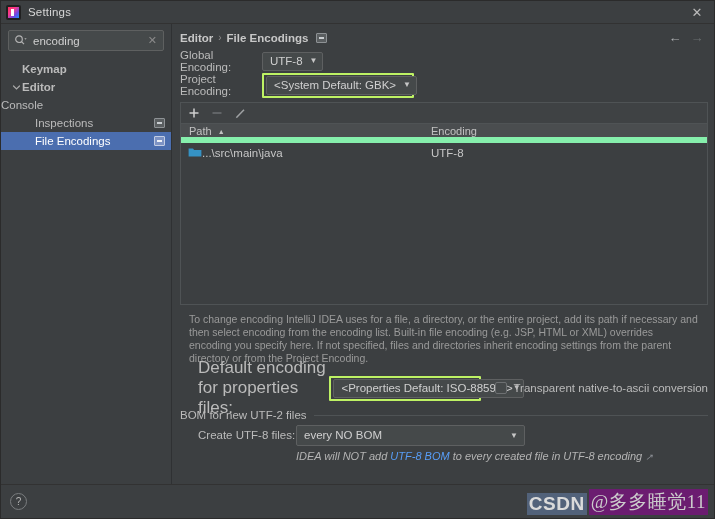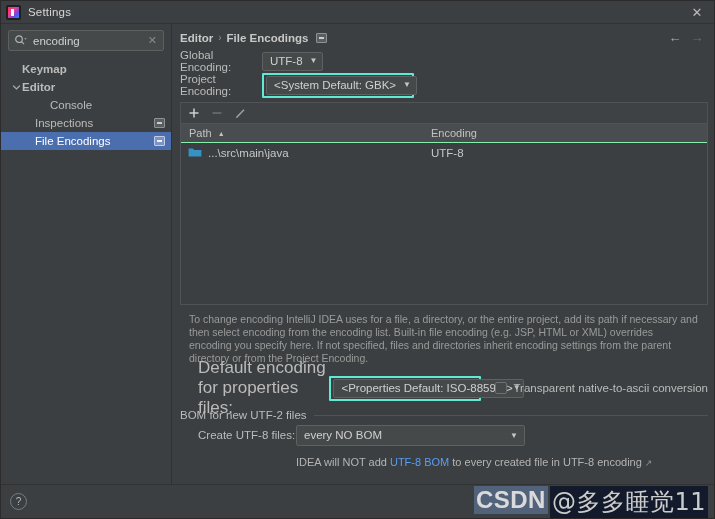--- a/index.html
+++ b/index.html
@@ -147,21 +147,21 @@
     padding: 0 5px 0 7px;
     font-size: 11.5px; color: #d0d0d0;
     white-space: nowrap;
   }
   .combo .caret {
     margin-left: 7px; font-size: 8px; color: #c6c6c6; line-height: 1;
   }
   .combo.small { padding-right: 4px; }
 
   .redbox {
-    border: 2px solid #5eead4;
+    border: 2px solid #bef264;
     border-radius: 1px;
     padding: 1px 2px;
     display: inline-flex; align-items: center;
   }
   .redbox.project { width: 152px; }
   .redbox.props  { width: 152px; }
 
   
   .table-block {
     margin-top: 6px;
@@ -174,31 +174,31 @@
     height: 21px; flex: 0 0 21px;
     display: flex; align-items: center;
     padding-left: 6px; gap: 9px;
     border-bottom: 1px solid #4f5355;
     background: #3f4244;
   }
   .tool-ic { width: 14px; height: 14px; display: flex; align-items: center; justify-content: center; }
   .tool-ic svg { display: block; }
   .tbl-head {
     height: 19px; flex: 0 0 19px;
-    display: flex; align-items: center;
+    display: flex; align-items: flex-end;
     background: #4a4d4f;
-    border-bottom: 1px solid #86efac;
+    border-bottom: 6px solid #86efac;
     font-size: 11px; color: #c2c2c2;
   }
   .th-path { width: 244px; padding-left: 8px; display: flex; align-items: center; }
   .th-path .sort { margin-left: 6px; font-size: 7px; color: #c2c2c2; }
   .th-enc { padding-left: 6px; }
   .tbl-body { flex: 1 1 auto; background: #3c3f41; }
   .tbl-row { height: 19px; display: flex; align-items: center; font-size: 11.5px; color: #c6c6c6; }
-  .td-path { width: 244px; padding-left: 7px; display: flex; align-items: center; gap: 6px; }
+  .td-path { width: 244px; padding-left: 7px; display: flex; align-items: center; }
   .folder-ic { width: 14px; height: 11px; flex: 0 0 14px; position: relative; }
   .folder-ic svg { display: block; }
   .td-enc { padding-left: 6px; }
 
   .help-text {
     margin-top: 8px;
     font-size: 10.5px; line-height: 13px; color: #9a9a9a;
     padding: 0 10px 0 9px;
   }
 
@@ -225,22 +225,22 @@
   .wide-combo {
     width: 229px; height: 21px;
     background: #45494a; border: 1px solid #5e6061; border-radius: 2px;
     display: flex; align-items: center; padding: 0 6px 0 7px;
     font-size: 11.5px; color: #d0d0d0;
   }
   .wide-combo .ctxt { flex: 1 1 auto; }
   .wide-combo .caret { font-size: 8px; color: #c6c6c6; }
 
   .bom-note {
-    margin-top: 9px; padding-left: 98px;
-    font-size: 11px; color: #b4b4b4; white-space: nowrap;
+    margin-top: 3px; padding-left: 98px;
+    font-size: 11px; color: #b4b4b4; white-space: nowrap; font-style: italic;
   }
   .link { color: #589df6; }
   .ext-arrow { color: #8d9096; font-size: 9px; margin-left: 3px; }
 
   
   .footer {
     height: 34px; flex: 0 0 34px;
     border-top: 1px solid #323232;
     background: #3c3f41;
     display: flex; align-items: center;
@@ -248,30 +248,30 @@
     position: relative;
   }
   .help-btn {
     width: 17px; height: 17px; border-radius: 50%;
     border: 1px solid #7a7d7f; color: #b6b6b6;
     display: flex; align-items: center; justify-content: center;
     font-size: 10px;
   }
   .watermark {
     position: absolute; right: 6px; top: 50%; transform: translateY(-50%);
-    display: flex; align-items: flex-start; gap: 2px;
-    font-size: 24px; letter-spacing: .5px;
+    display: flex; align-items: flex-end; gap: 2px;
+    font-size: 19px; letter-spacing: .5px;
     font-family: "DejaVu Sans", sans-serif;
     opacity: .92;
   }
   .wm-csdn {
     color: #e8e8e8; background: #54657f; padding: 0 2px;
     font-weight: bold; font-family: "Liberation Sans", sans-serif;
   }
-  .wm-name { color: #d8d8d8; background: #0f172a; padding: 0 2px; }
+  .wm-name { color: #d8d8d8; background: #701a75; padding: 0 2px; font-family: Liberation Serif, serif; }
 </style>
 </head>
 <body>
 
 <div id="app">
 
   <div class="titlebar">
     <div class="ij-logo"></div>
     <div class="title-text">Settings</div>
     <div class="titlebar-spacer"></div>
@@ -306,21 +306,21 @@
         <div class="tree-row" style="padding-left:10px">
           <span class="tw">
             <svg width="9" height="9" viewBox="0 0 9 9">
                 <path d="M1.5 3 L4.5 6 L7.5 3" fill="none" stroke="#a9a9a9" stroke-width="1.2" stroke-linecap="round"></path>
               </svg>
           </span>
           <span class="tree-label" style="font-weight:bold">Editor</span>
         </div>
 
 
-        <div class="tree-row" style="padding-left:49px">
+        <div class="tree-row" style="">
           <span class="tree-label">Console</span>
         </div>
 
         <div class="tree-row" style="padding-left:34px">
           <span class="tree-label">Inspections</span>
           <span class="badge-mini"></span>
         </div>
 
         <div class="tree-row selected" style="padding-left:34px">
           <span class="tree-label">File Encodings</span>

